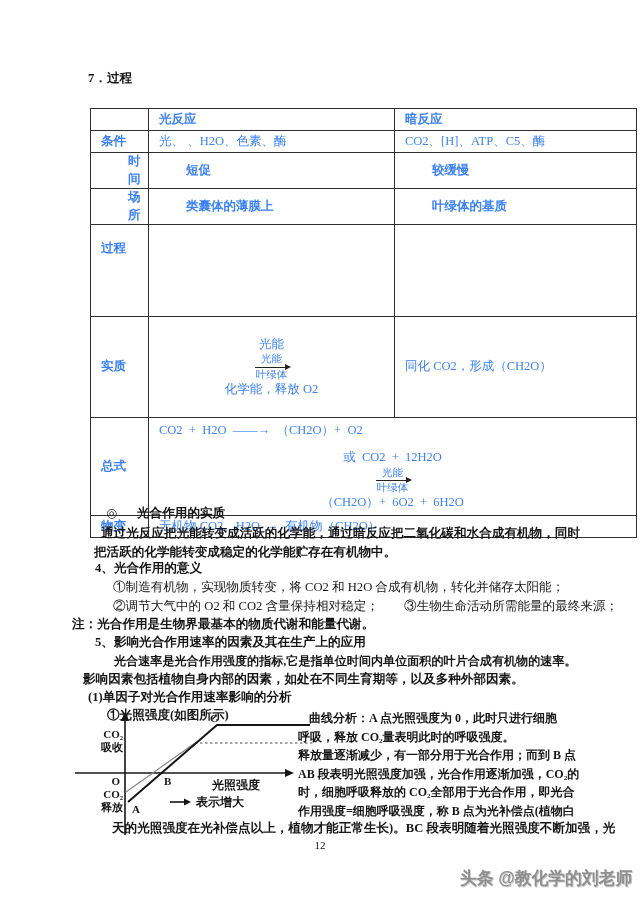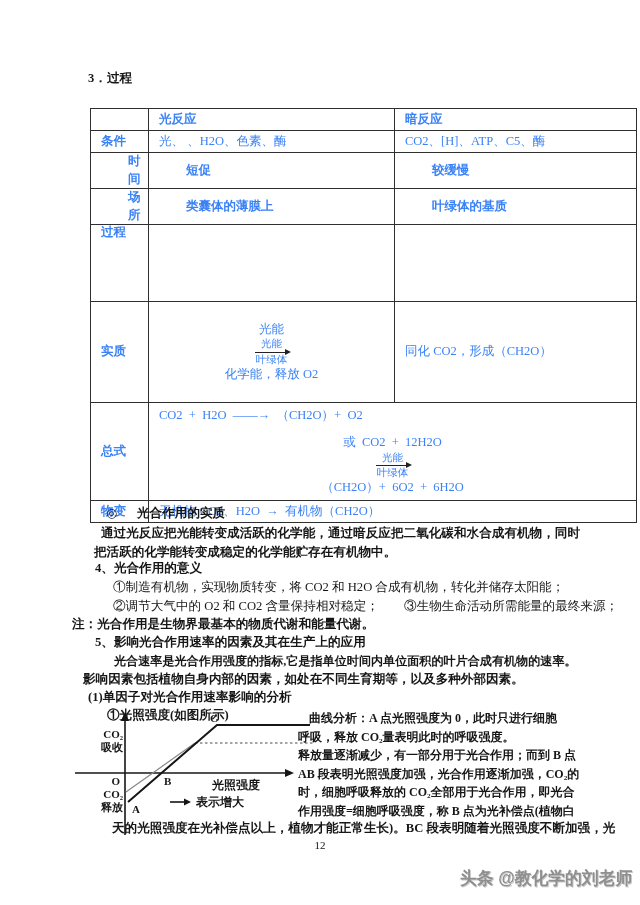--- a/index.html
+++ b/index.html
@@ -54,21 +54,21 @@
     font-family:"Liberation Sans","DejaVu Sans",sans-serif;
     font-weight:bold;font-size:17.5px;color:#8f8f8f;letter-spacing:0px;
     text-shadow:1px 1px 0 #c9c9c9;transform:scaleX(0.96);transform-origin:left;
     white-space:nowrap;
   }
   .pagenum{width:640px;text-align:center;font-size:11px;}
 </style>
 </head>
 <body>
 
-<div class="abs b" style="left:88px;top:70px;">3．过程</div>
+<div class="abs b" style="left:88px;top:70px;">7．过程</div>
 
 <div class="abs" style="left:90px;top:108px;">
   <table class="cmp">
     <tbody>
         <tr class="hrow">
       <td class="lab"></td>
       <td class="c1 b">光反应</td>
       <td class="c2 b">暗反应</td>
     </tr>
     <tr class="r21">
@@ -80,21 +80,21 @@
       <td class="lab">时间</td>
       <td class="ind b">短促</td>
       <td class="ind b">较缓慢</td>
     </tr>
     <tr class="r20">
       <td class="lab">场所</td>
       <td class="ind b">类囊体的薄膜上</td>
       <td class="ind b">叶绿体的基质</td>
     </tr>
     <tr>
-      <td class="lab proc" style="vertical-align:top;padding-top:0;font-family:Liberation Mono, monospace;">过程</td>
+      <td class="lab proc" style="vertical-align:top;padding-top:15px;">过程</td>
       <td class="proc"></td>
       <td class="proc"></td>
     </tr>
     <tr>
       <td class="lab ess">实质</td>
       <td class="ess">
         <span class="cellline">
           <span>光能</span>
           <span class="rxn">
             <span class="rt">光能</span>

